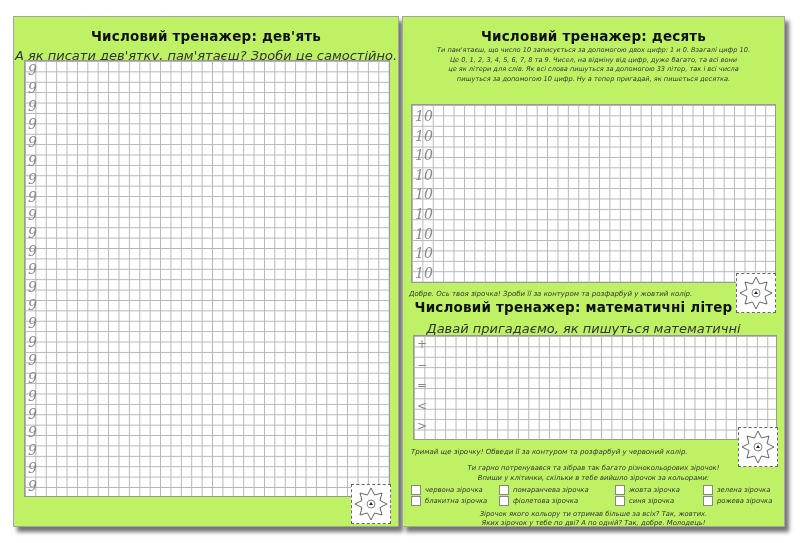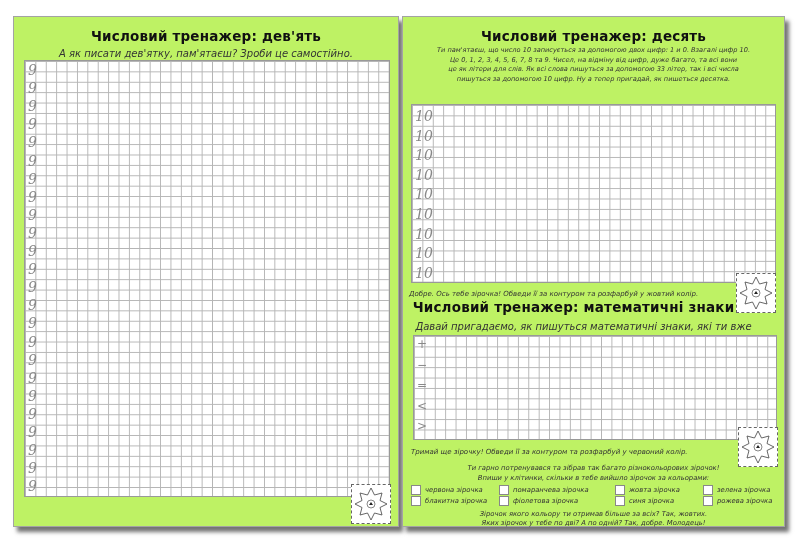--- a/index.html
+++ b/index.html
@@ -12,21 +12,21 @@
     box-shadow: 4px 5px 4px rgba(0,0,0,0.55);
   }
   #page-left  { left:13px;  top:16px; width:384px; height:509px; }
   #page-right { left:402px; top:16px; width:381px; height:509px; }
   .title {
     position:absolute; left:0; right:0; text-align:center;
     font-weight:bold; font-size:13.5px; color:#111; letter-spacing:0.2px;
   }
   .sub {
     position:absolute; left:0; right:0; text-align:center;
-    font-size:10px; color:#333; font-style:italic;
+    font-size:13px; color:#333; font-style:italic;
   }
   .para {
     position:absolute; text-align:center; font-size:6.6px; line-height:9.6px; color:#333; font-style:italic;
   }
   .grid {
     position:absolute;
     background-color:#fff;
     background-image:
       linear-gradient(to right, #b5b5b5 1px, transparent 1px),
       linear-gradient(to bottom, #b5b5b5 1px, transparent 1px);
@@ -109,30 +109,30 @@
         <span class="guide" style="top: 23.6px;">10</span>
         <span class="guide" style="top: 43.2px;">10</span>
         <span class="guide" style="top: 62.8px;">10</span>
         <span class="guide" style="top: 82.4px;">10</span>
         <span class="guide" style="top: 102px;">10</span>
         <span class="guide" style="top: 121.6px;">10</span>
         <span class="guide" style="top: 141.2px;">10</span>
         <span class="guide" style="top: 160.8px;">10</span>
       </div>
   </div>
-  <div class="note" style="left:6px; top:273px;">Добре. Ось тебе зірочка! Обведи її за контуром та розфарбуй у жовтий колір.</div>
+  <div class="note" style="left:6px; top:273px;">Добре. Ось твоя зірочка! Зроби її за контуром та розфарбуй у жовтий колір.</div>
   <div class="star-box" style="left:333px; top:256px;">
     <svg viewBox="0 0 38 38">
         <polygon points="19,3 22.5,10 30,8 28,15.5 35,19 28,22.5 30,30 22.5,28 19,35 15.5,28 8,30 10,22.5 3,19 10,15.5 8,8 15.5,10" fill="none" stroke="#555" stroke-width="0.9"></polygon>
         <circle cx="19" cy="19" r="4" fill="none" stroke="#555" stroke-width="0.7"></circle>
         <path d="M17,20 L19,17 L21,20 Z" fill="#222"></path>
       </svg>
   </div>
 
-  <div class="title" style="top:282px; left:8px; right:48px;">Числовий тренажер: математичні знаки</div>
+  <div class="title" style="top:282px; left:8px; right:48px;">Числовий тренажер: математичні літер</div>
   <div class="sub" style="top:304px; left:0; right:20px;">Давай пригадаємо, як пишуться математичні знаки, які ти вже вивчив.</div>
   <div class="grid" id="grid-signs" style="left:10px; top:318px; width:362px; height:103px;">
     <div class="guide-col" id="sign-guides">
         <span class="guide sym" style="top: 1px;">+</span>
         <span class="guide sym" style="top: 21.6px;">−</span>
         <span class="guide sym" style="top: 42.2px;">=</span>
         <span class="guide sym" style="top: 62.8px;">&lt;</span>
         <span class="guide sym" style="top: 83.4px;">&gt;</span>
       </div>
   </div>

